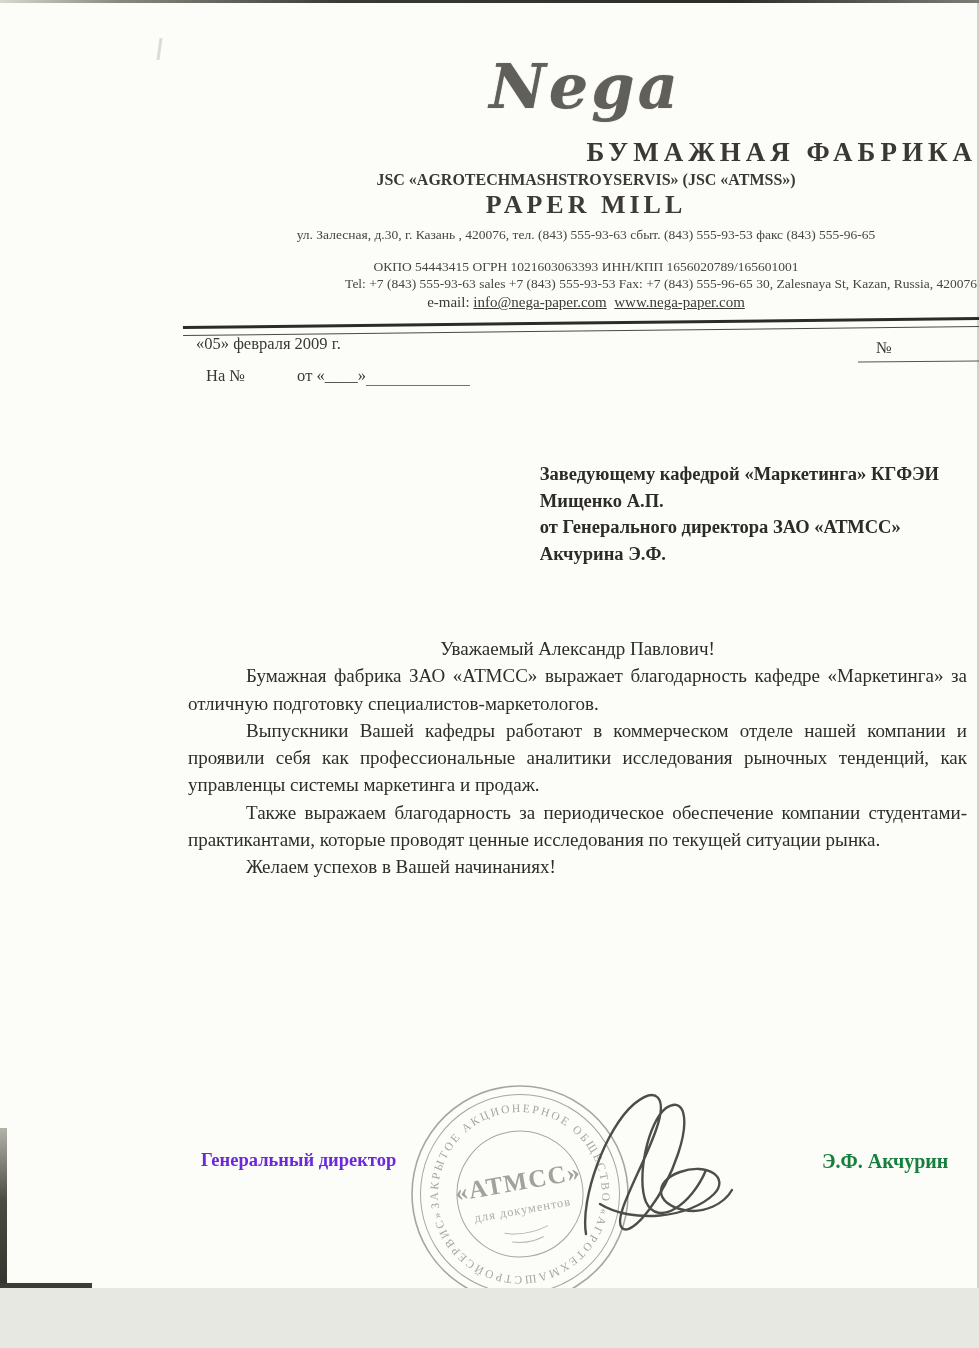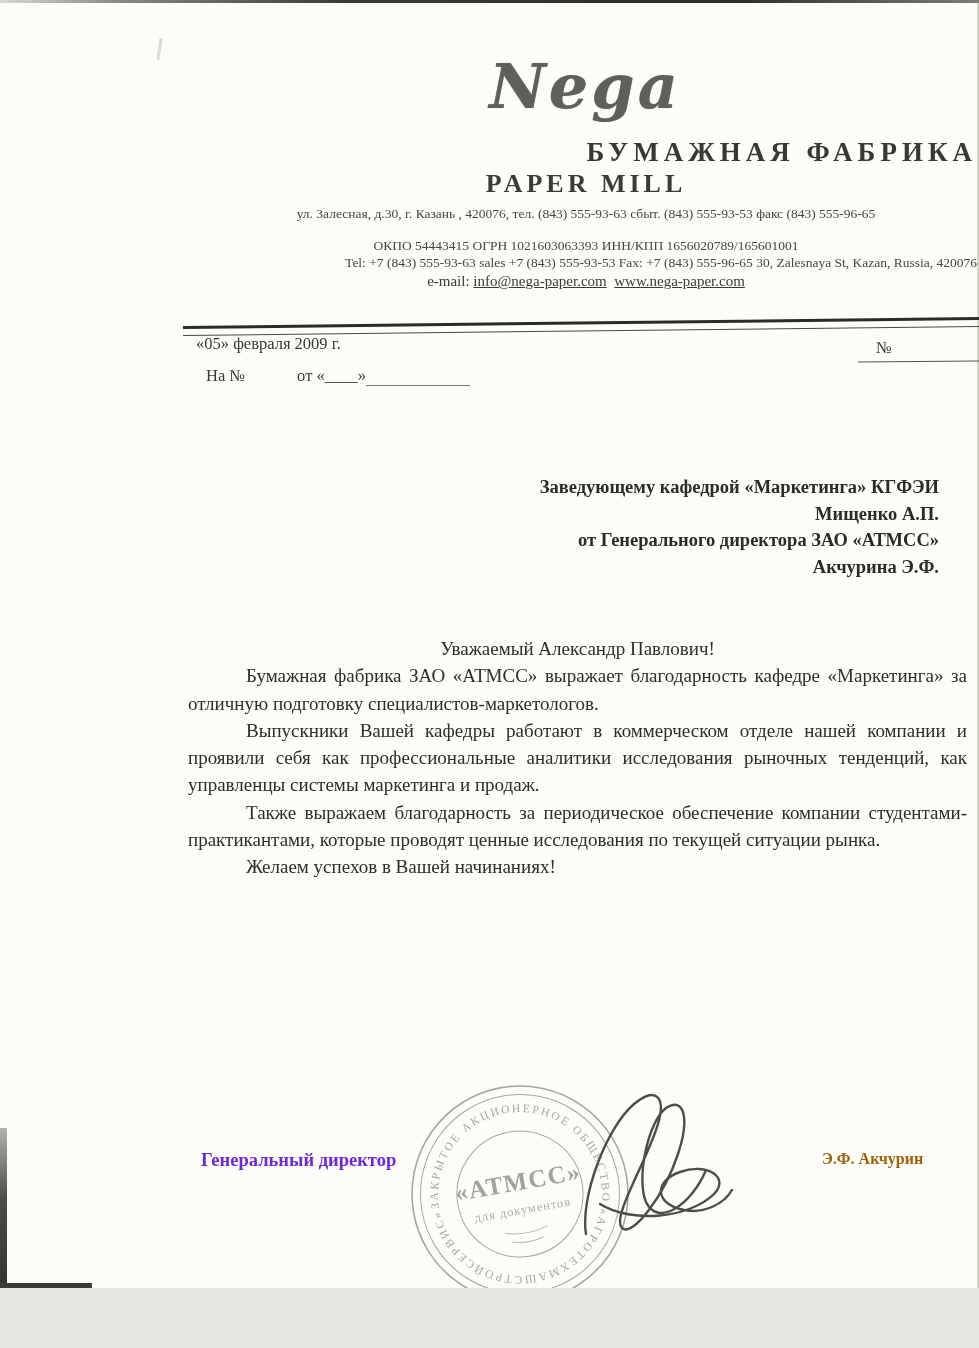--- a/index.html
+++ b/index.html
@@ -43,50 +43,51 @@
     transform:rotate(-0.65deg);transform-origin:left center;
   }
   
   .date-line{position:absolute;left:196px;top:334px;font-size:16.5px;color:#3a3832;}
   .num-label{position:absolute;left:876px;top:338px;font-size:16.5px;color:#3a3832;}
   .num-underline{position:absolute;left:858px;top:361px;width:122px;border-top:1.2px solid #55534d;transform:rotate(-0.5deg);}
   .ref-line{position:absolute;left:206px;top:366px;font-size:16.5px;color:#3a3832;}
   .ref-line .gap{display:inline-block;width:52px;}
   .ref-fill{display:inline-block;width:104px;border-bottom:1.2px solid #76746d;height:17px;vertical-align:bottom;}
   
-  .recipient{position:absolute;right:40px;top:461px;text-align:right;
-    font-size:18.5px;font-weight:bold;line-height:26.5px;color:#2d2b27;margin-top:13px;}
+  .recipient{position:absolute;right:40px;top:461px;
+    font-size:18.5px;font-weight:bold;line-height:26.5px;color:#2d2b27;}
   
   .body-block{position:absolute;left:188px;width:779px;top:635px;
     font-size:19px;line-height:27.3px;color:#2f2d2a;}
   .salutation{text-align:center;}
   .body-block p{margin:0;text-indent:58px;text-align:justify;}
   .body-block p.last{text-align:left;}
   
   .sig-title{position:absolute;left:201px;top:1150px;font-size:18.5px;font-weight:bold;color:#6d28d9;}
-  .sig-name{position:absolute;left:822px;top:1150px;font-size:16px;font-weight:bold;color:#a16207;}
+  .sig-name{position:absolute;left:822px;top:1150px;font-size:20px;font-weight:bold;color:#15803d;}
   .stamp{position:absolute;left:406px;top:1080px;width:228px;height:228px;
     transform:rotate(-10deg);opacity:.78;}
   .autograph{position:absolute;left:572px;top:1086px;width:172px;height:158px;opacity:.92;}
 </style>
 </head>
 <body>
 
 <div class="page">
 
   <div class="scan-top"></div>
   <div class="scan-right"></div>
   <div class="scan-left-bottom"></div>
   <div class="scan-corner"></div>
   <div class="scan-smudge"></div>
 
   <div class="logo">Nega</div>
 
   <div class="letterhead">
     <div class="lh-factory-ru">БУМАЖНАЯ  ФАБРИКА</div>
+    <div class="lh-company-en">JSC «AGROTECHMASHSTROYSERVIS» (JSC «ATMSS»)</div>
     <div class="lh-factory-en">PAPER MILL</div>
     <div class="lh-addr">ул. Залесная, д.30,  г. Казань , 420076, тел. (843) 555-93-63 сбыт. (843) 555-93-53 факс (843) 555-96-65</div>
     <div class="lh-reg">ОКПО 54443415   ОГРН 1021603063393    ИНН/КПП 1656020789/165601001</div>
     <div class="lh-tel">Tel: +7 (843) 555-93-63  sales +7 (843) 555-93-53 Fax: +7 (843) 555-96-65    30, Zalesnaya St, Kazan, Russia, 420076</div>
     <div class="lh-mail"><span>e-mail: </span><span class="u">info@nega-paper.com</span><span>&nbsp;&nbsp;</span><span class="u">www.nega-paper.com</span></div>
   </div>
 
   <div class="rule"></div>
 
   <div class="date-line">«05» февраля  2009 г.</div>

